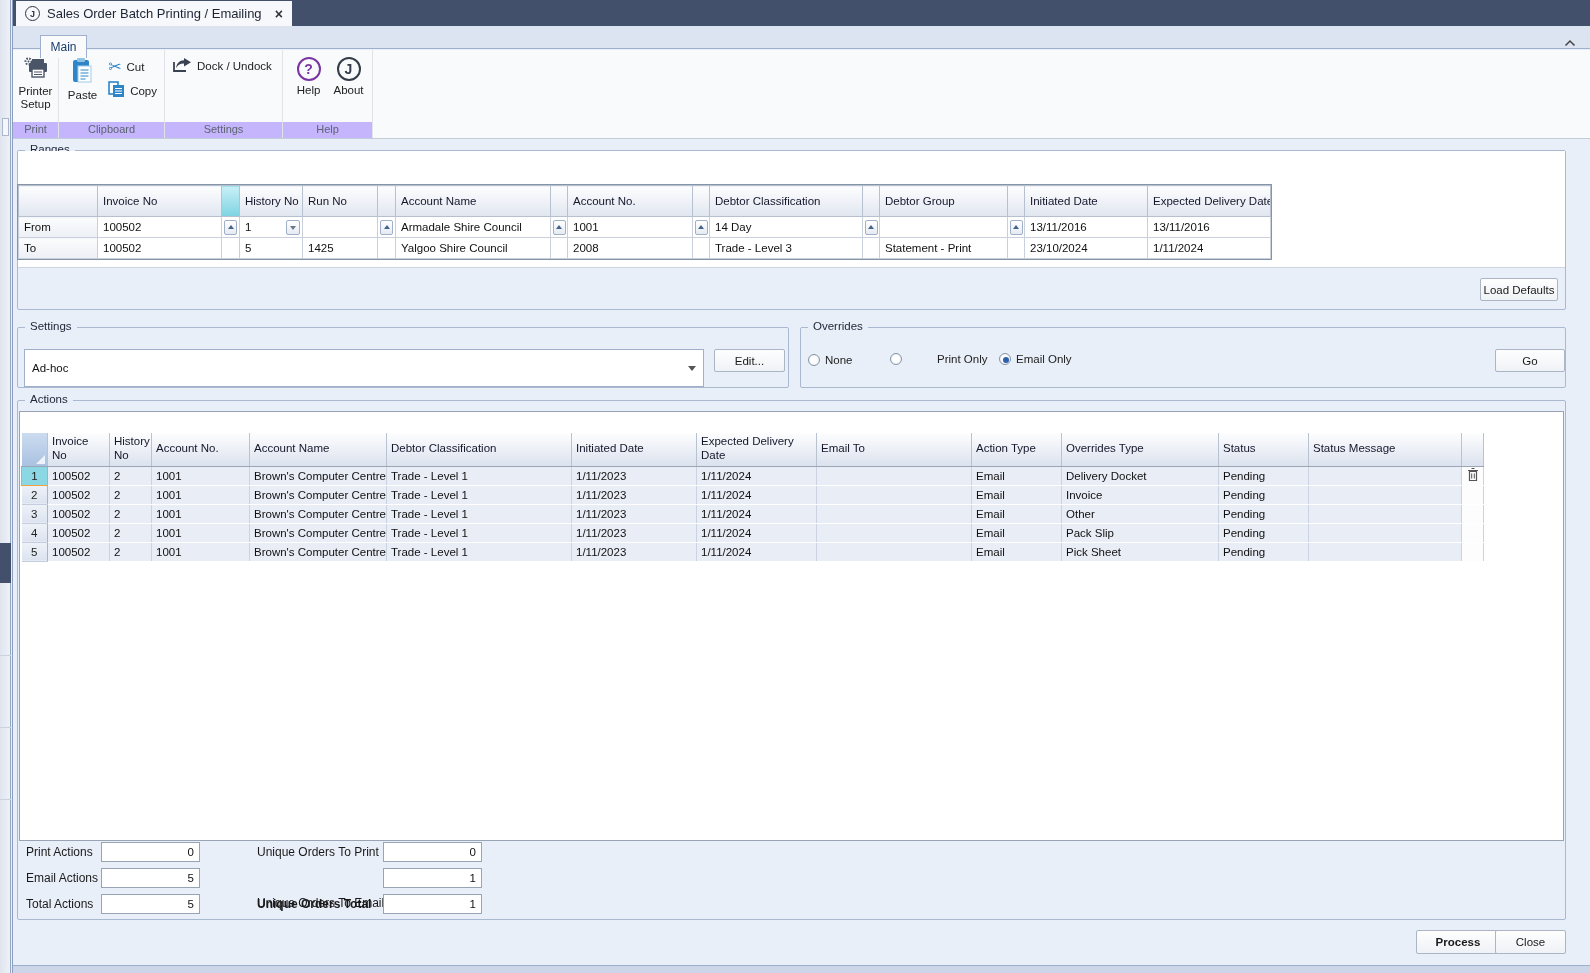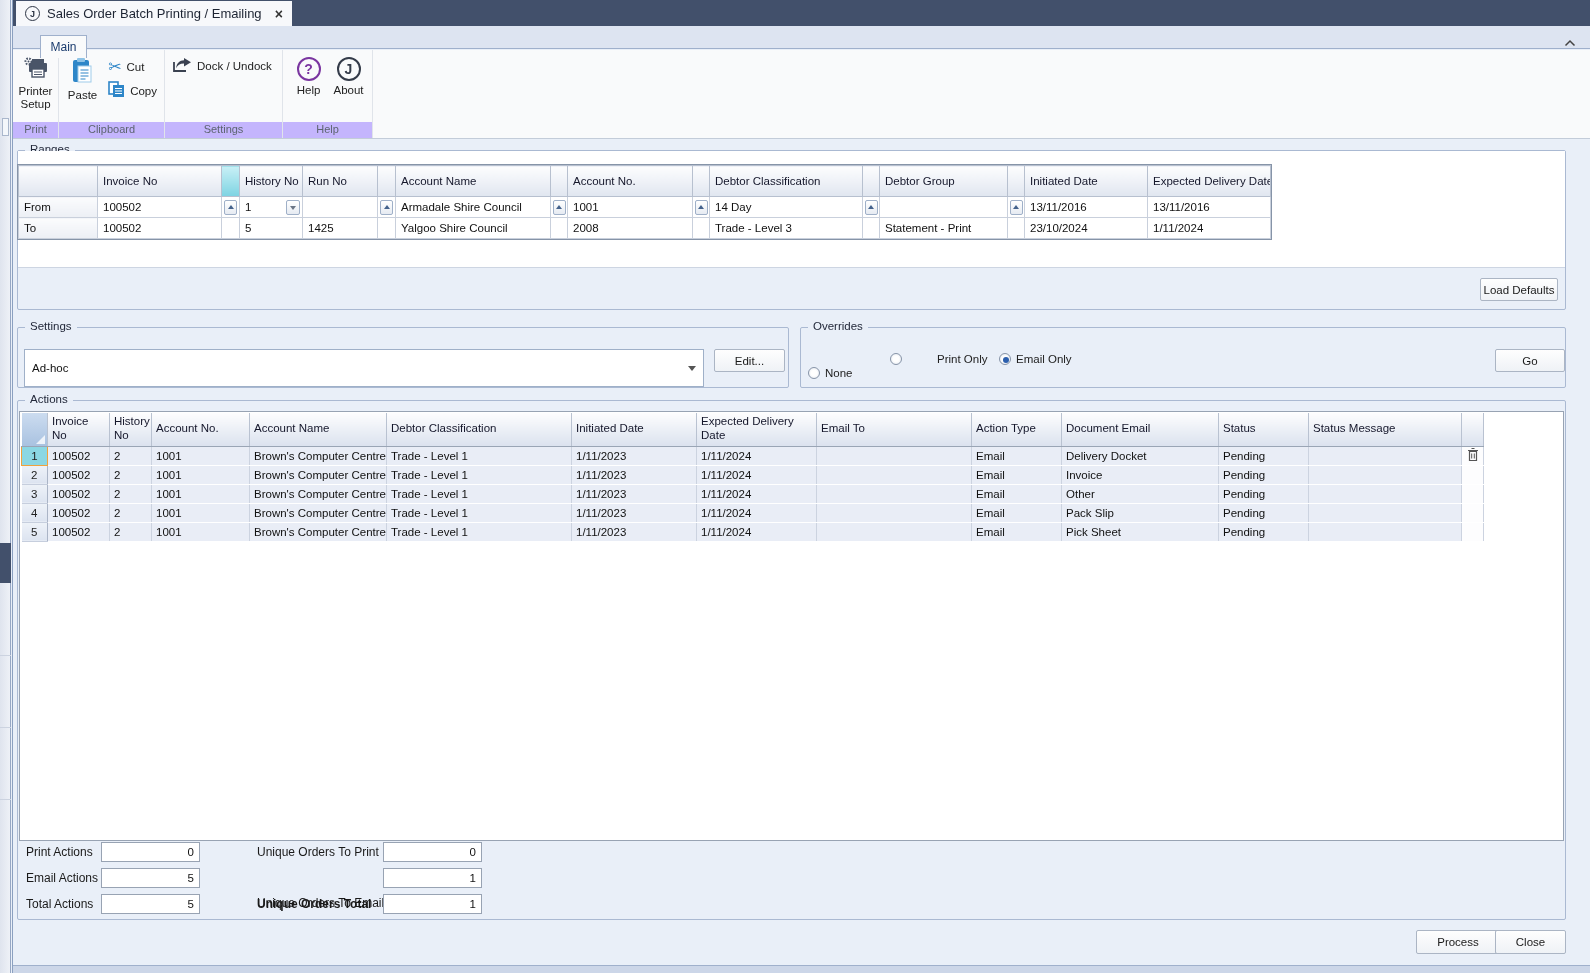--- a/index.html
+++ b/index.html
@@ -48,21 +48,21 @@
 
   
   .gbox { position:absolute; border:1px solid #aab9d2; border-radius:2px; }
   .glabel { position:absolute; top:-8px; left:7px; background:#e9eff8; padding:0 5px; font-size:11.5px; color:#23293a; }
 
   .btn { position:absolute; background:linear-gradient(#fefefe,#eff2f6); border:1px solid #abb5c4;
     border-radius:2px; font-size:11.5px; color:#1a1a1a; display:flex; align-items:center; justify-content:center; cursor:default; }
 
   
   .whitepanel-r { position:absolute; left:0; top:0; right:0; height:117px; background:#fff; border-bottom:1px solid #cdd5e2; }
-  table { border-collapse:collapse; table-layout:fixed; }
+  table { border-collapse:collapse; table-layout:fixed;margin-top:20px; }
   .rtable { position:absolute; left:0; top:14px; width:1252px; font-size:11.5px; outline:1px solid #8694a8; background:#fff; }
   .rtable th, .rtable td { border:1px solid #c9d0dc; padding:0 5px; height:21px; overflow:hidden; white-space:nowrap; font-weight:normal; text-align:left; }
   .rtable th { background:linear-gradient(#fdfdfe,#e0e6f0); height:31px; color:#15172b; border-color:#b7c0cf; }
   .rtable th.cyan { background:linear-gradient(#c9f0f6,#7ed3e2); }
   .rtable td { background:#fff; color:#111; }
   .rtable td.rowlabel { background:linear-gradient(#fbfcfd,#eceff5); }
   .rtable td.narrow { padding:0 1px; }
   .spin { width:13px; height:15px; margin:0 auto; background:linear-gradient(#fff,#e6ebf2); border:1px solid #9fb0c8;
     border-radius:2px; display:flex; align-items:center; justify-content:center; cursor:default; }
   .spin i { border-left:3px solid transparent; border-right:3px solid transparent; border-bottom:4px solid #44628c; }
@@ -328,21 +328,21 @@
       <span class="glabel">Settings</span>
       <div class="select" style="left:6px; top:21px; width:680px; height:38px;">
         <span>Ad-hoc</span>
         <i></i>
       </div>
       <div class="btn" style="left:696px; top:21px; width:71px; height:23px;">Edit...</div>
     </div>
 
     <div class="gbox" style="left:787px; top:327px; width:766px; height:61px;">
       <span class="glabel">Overrides</span>
-      <div class="radio" style="left:7px; top:39px;justify-content:space-between;">
+      <div class="radio" style="left:7px; top:26px;justify-content:space-between;">
         <span class="rdot"></span>
         <span>None</span>
       </div>
       <div class="radio" style="left:89px; top:25px;gap:35px;">
         <span class="rdot"></span>
         <span>Print Only</span>
       </div>
       <div class="radio checked" style="left:198px; top:25px;">
         <span class="rdot"></span>
         <span>Email Only</span>
@@ -375,21 +375,21 @@
             <th class="corner"></th>
             <th>Invoice No</th>
             <th style="white-space:normal">History No</th>
             <th>Account No.</th>
             <th>Account Name</th>
             <th>Debtor Classification</th>
             <th>Initiated Date</th>
             <th>Expected Delivery Date</th>
             <th>Email To</th>
             <th>Action Type</th>
-            <th>Document Email</th>
+            <th>Overrides Type</th>
             <th>Status</th>
             <th>Status Message</th>
             <th></th>
           </tr>
           <tr>
             <td class="num sel">1</td>
             <td>100502</td>
             <td>2</td>
             <td>1001</td>
             <td>Brown's Computer Centre</td>
@@ -486,18 +486,18 @@
       <span class="tbox" style="left:83px; top:467px;">5</span>
       <span class="tlabel" style="left:239px; top:492px;">Unique Orders To Email</span>
       <span class="tbox" style="left:365px; top:467px;">1</span>
 
       <span class="tlabel" style="left:8px; top:493px;">Total Actions</span>
       <span class="tbox" style="left:83px; top:493px;">5</span>
       <span class="tlabel" style="left:239px; top:493px;font-weight:bold;">Unique Orders Total</span>
       <span class="tbox" style="left:365px; top:493px;">1</span>
     </div>
 
-    <div class="btn" style="left:1403px; top:930px; width:84px; height:24px;">Process</div>
+    <div class="btn" style="left:1403px; top:930px; width:84px; height:24px;font-weight:bold;">Process</div>
     <div class="btn" style="left:1482px; top:930px; width:71px; height:24px;">Close</div>
 
     <div class="bottomedge"></div>
   </div>
 </div>
 
 </body></html>

